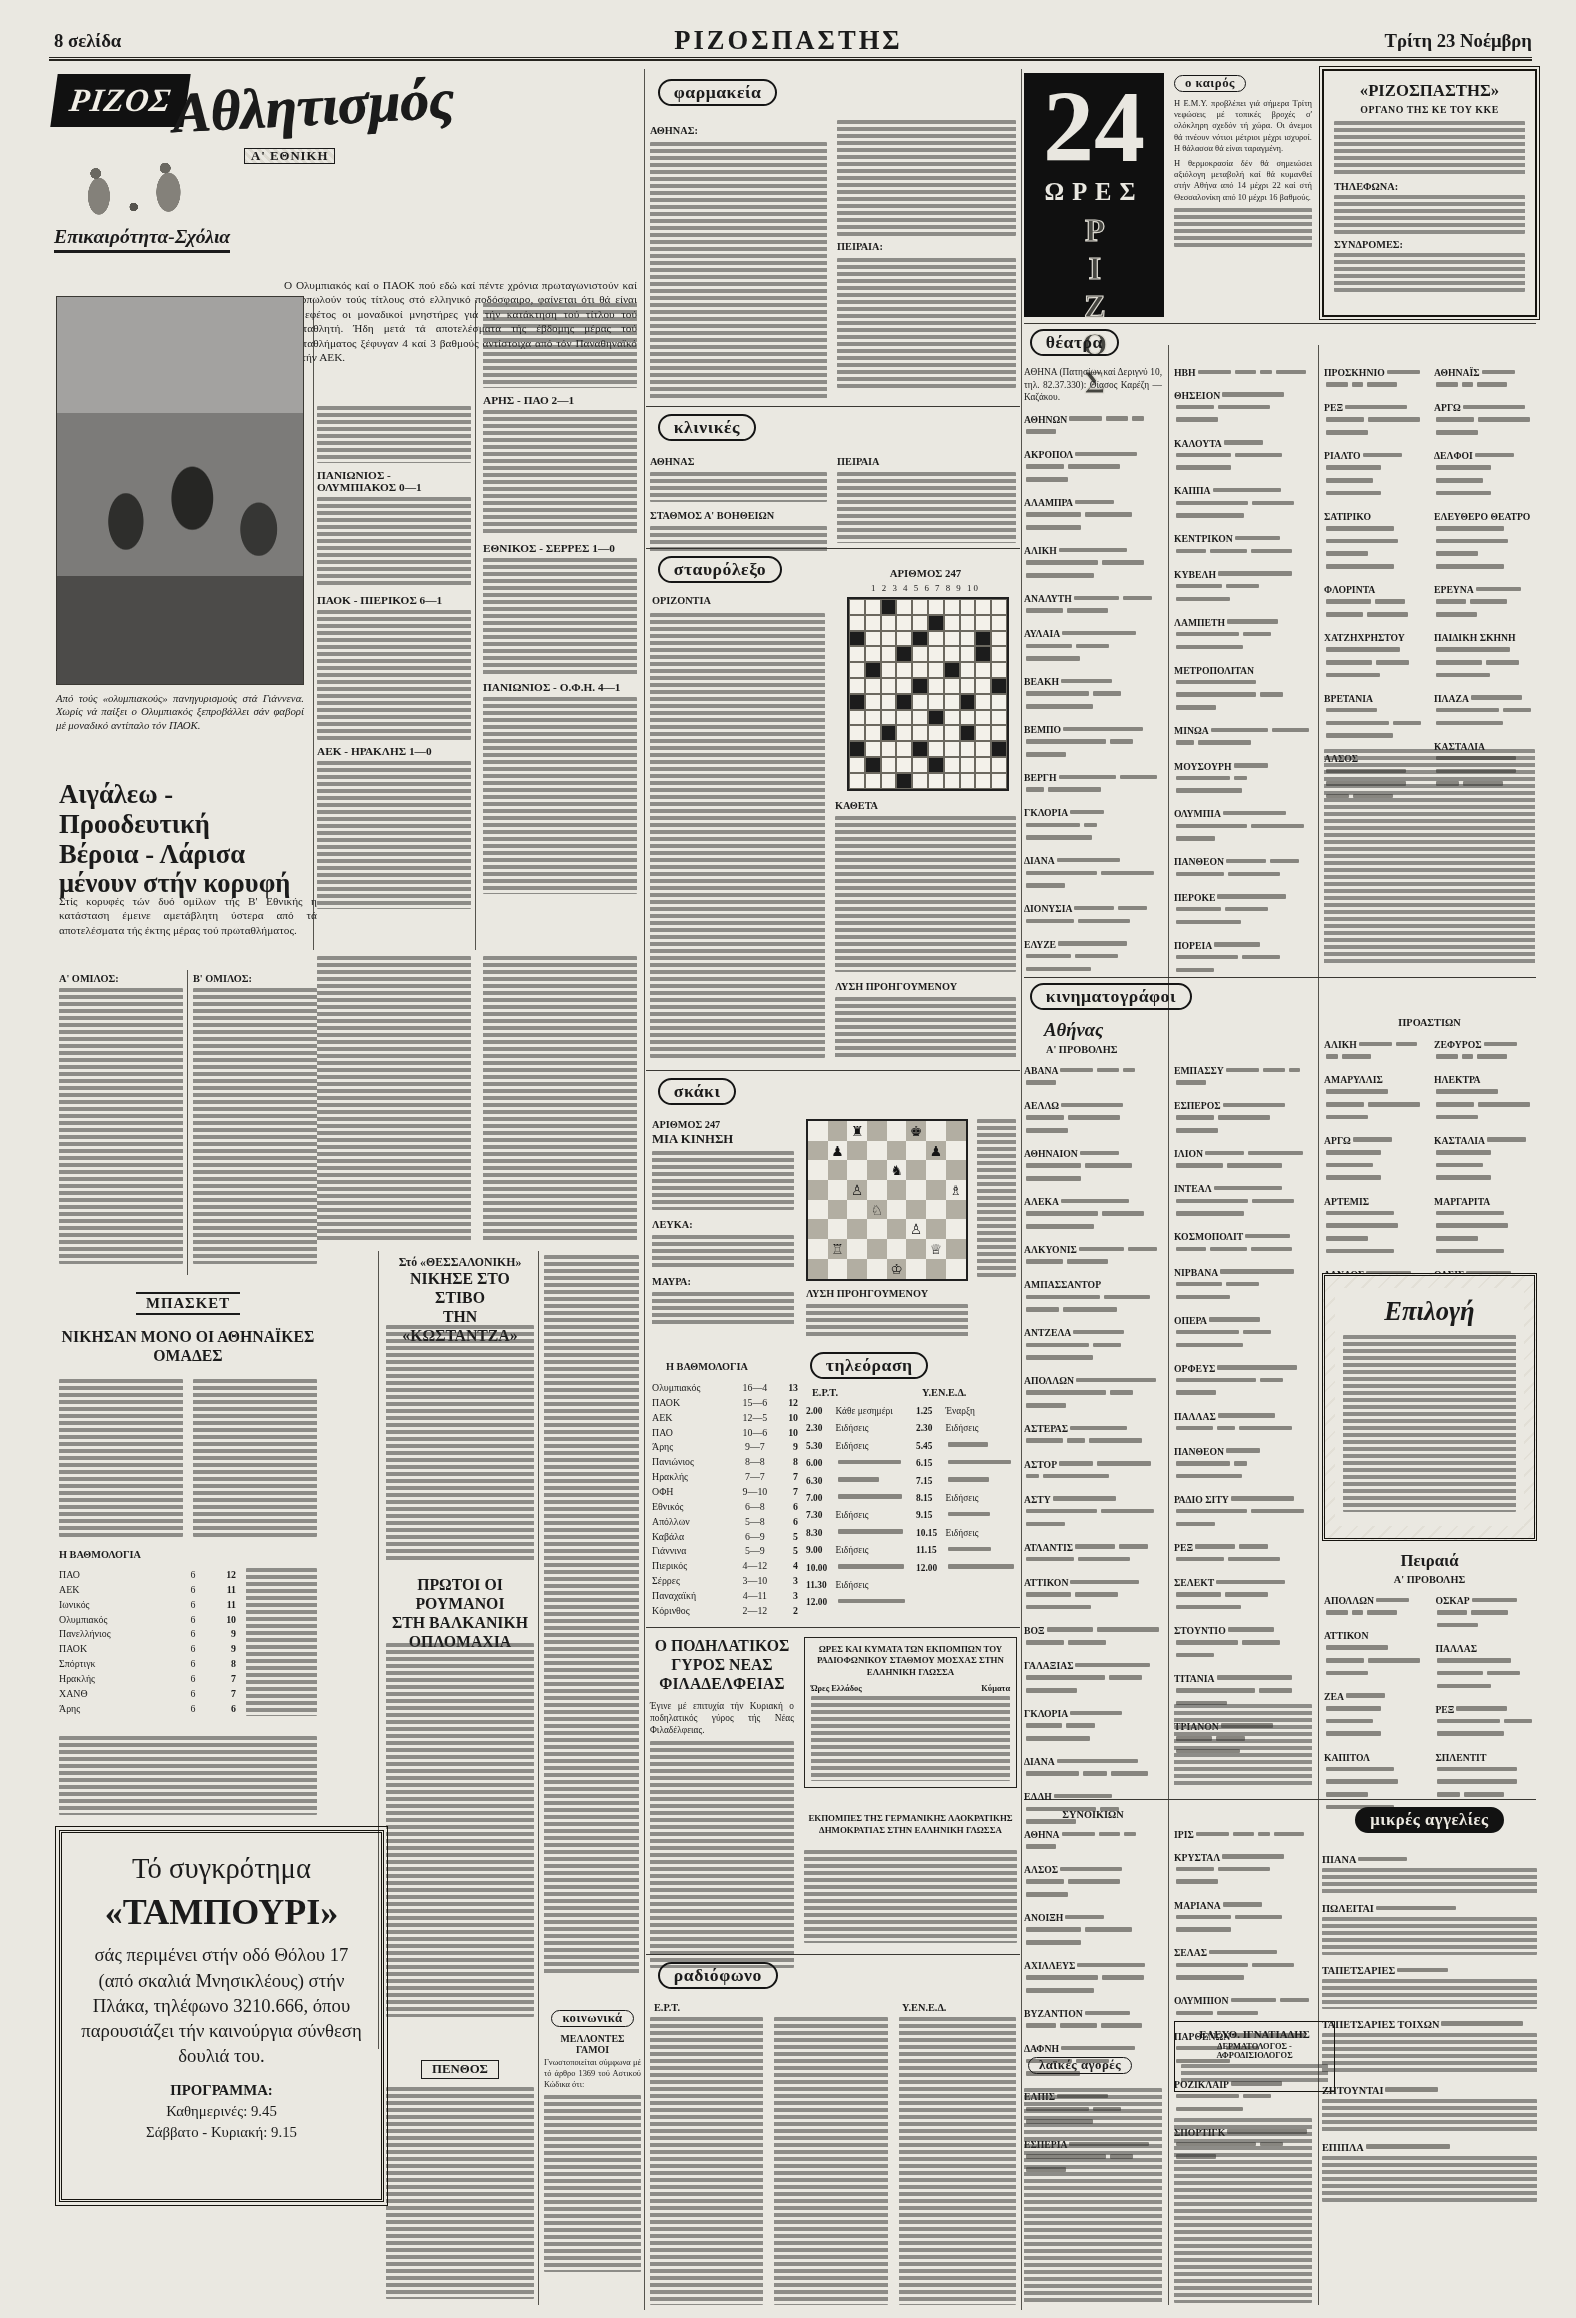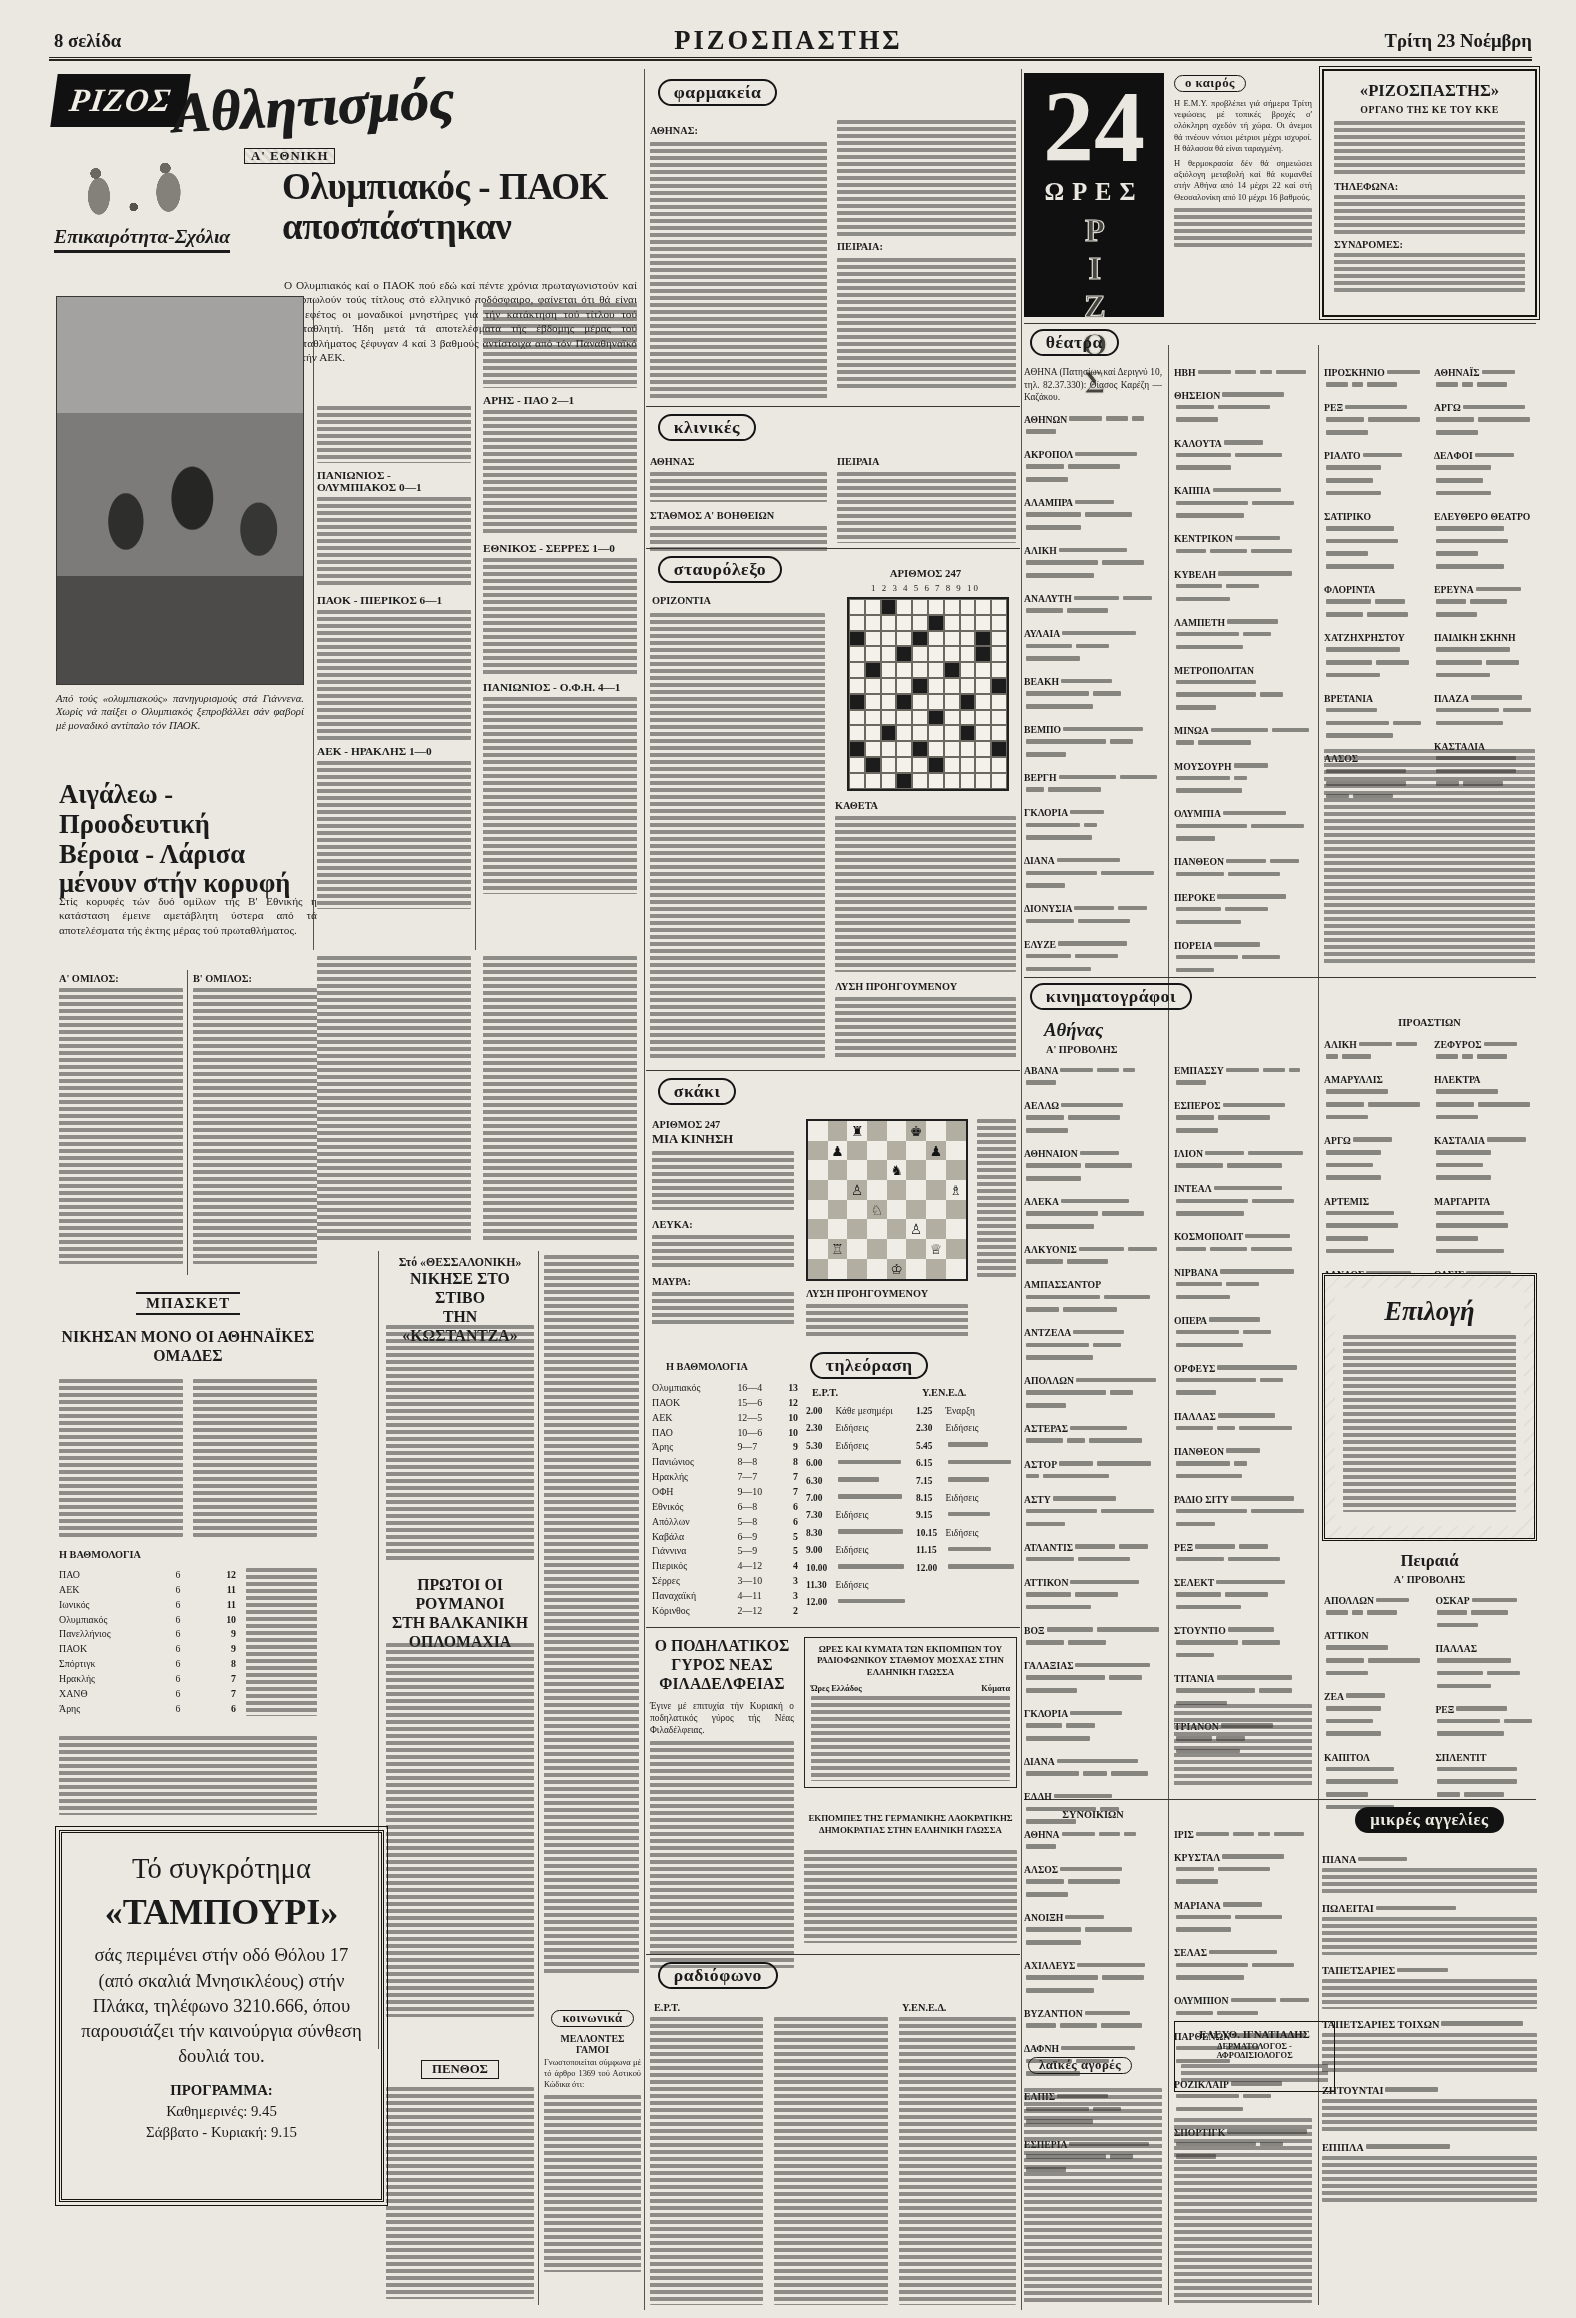--- a/index.html
+++ b/index.html
@@ -22,21 +22,21 @@
 .h-sec{font-weight:900;font-size:26.6px;line-height:1.12}
 .h-mid{font-weight:900;font-size:15.8px;line-height:1.2}
 .kick{display:inline-block;border-top:2px solid #1b1b1b;border-bottom:2px solid #1b1b1b;padding:1px 9.9px;font-weight:700;font-size:14.8px;letter-spacing:1px}
 .lead-txt{font-size:11.3px;line-height:1.28}
 .cap{font-style:italic;font-size:10.8px;line-height:1.25}
 .lbl{font-weight:700;font-size:10.3px}
 .ve{font-size:9.4px;line-height:1.35;margin-bottom:8.9px}
 .ve b{font-size:9.7px}
 .trw{display:flex;font-size:9.9px;line-height:1.5}
 .trw span:nth-child(1){flex:1}
-.trw span:nth-child(2){width:35px;text-align:left}
+.trw span:nth-child(2){width:35px;text-align:center}
 .trw span:nth-child(3){width:25.6px;text-align:right;font-weight:700}
 .tvr{font-size:9.4px;line-height:1.85}
 .tvr b{display:inline-block;width:29.6px}
 #xw-grid{display:grid;grid-template-columns:repeat(10,15.8px);grid-auto-rows:15.8px;border:2px solid #202020;width:162px;background:#f3f1ea}
 .xc{border:1px solid #6b685f}
 .xb{background:#1c1c1c}
 #chessboard{display:grid;grid-template-columns:repeat(8,19.7px);grid-auto-rows:19.7px;border:2px solid #202020;width:162px}
 .sq{display:flex;align-items:center;justify-content:center;font-family:"DejaVu Sans",sans-serif;font-size:13.8px;color:#141414}
 .lt{background:#efede6}.dk{background:#b2ae a2}
 .lt{background:#efede6}.dk{background:#b2aea2}
@@ -97,24 +97,20 @@
   </div>
   <div class="abs sketch" style="left:61px;top:148px;width:158px;height:67px"></div>
   <div class="abs" style="left:54px;top:225px">
     <span class="strap">Επικαιρότητα-Σχόλια</span>
   </div>
 
   <div class="abs" style="left:244px;top:146px">
     <span class="league">Α' ΕΘΝΙΚΗ</span>
   </div>
 
-  <div class="abs h-main" style="left:282px;top:167px;width:364px">
-    <div>Ολυμπιακός - ΠΑΟΚ</div>
-    <div>αποσπάστηκαν</div>
-  </div>
   <div class="abs lead-txt jt" style="left:284px;top:278px;width:353px">Ο Ολυμπιακός καί ο ΠΑΟΚ πού εδώ καί πέντε χρόνια πρωταγωνιστούν καί μονοπωλούν τούς τίτλους στό ελληνικό ποδόσφαιρο, φαίνεται ότι θά είναι καί εφέτος οι μοναδικοί μνηστήρες γιά τήν κατάκτηση τού τίτλου τού πρωταθλητή. Ήδη μετά τά αποτελέσματα τής έβδομης μέρας τού πρωταθλήματος ξέφυγαν 4 καί 3 βαθμούς αντίστοιχα από τόν Παναθηναϊκό καί τήν ΑΕΚ.</div>
 
   <div class="abs photo" style="left:56px;top:296px;width:248px;height:389px"></div>
   <div class="abs cap jt" style="left:56px;top:692px;width:248px">Από τούς «ολυμπιακούς» πανηγυρισμούς στά Γιάννενα. Χωρίς νά παίξει ο Ολυμπιακός ξεπροβάλλει σάν φαβορί μέ μοναδικό αντίπαλο τόν ΠΑΟΚ.</div>
 
   <div class="abs" style="left:317px;top:406px;width:154px">
     <div class="sim" style="height:57px"></div>
     <div class="mlead">ΠΑΝΙΩΝΙΟΣ - ΟΛΥΜΠΙΑΚΟΣ 0—1</div>
     <div class="sim" style="height:91px"></div>
     <div class="mlead">ΠΑΟΚ - ΠΙΕΡΙΚΟΣ 6—1</div>

